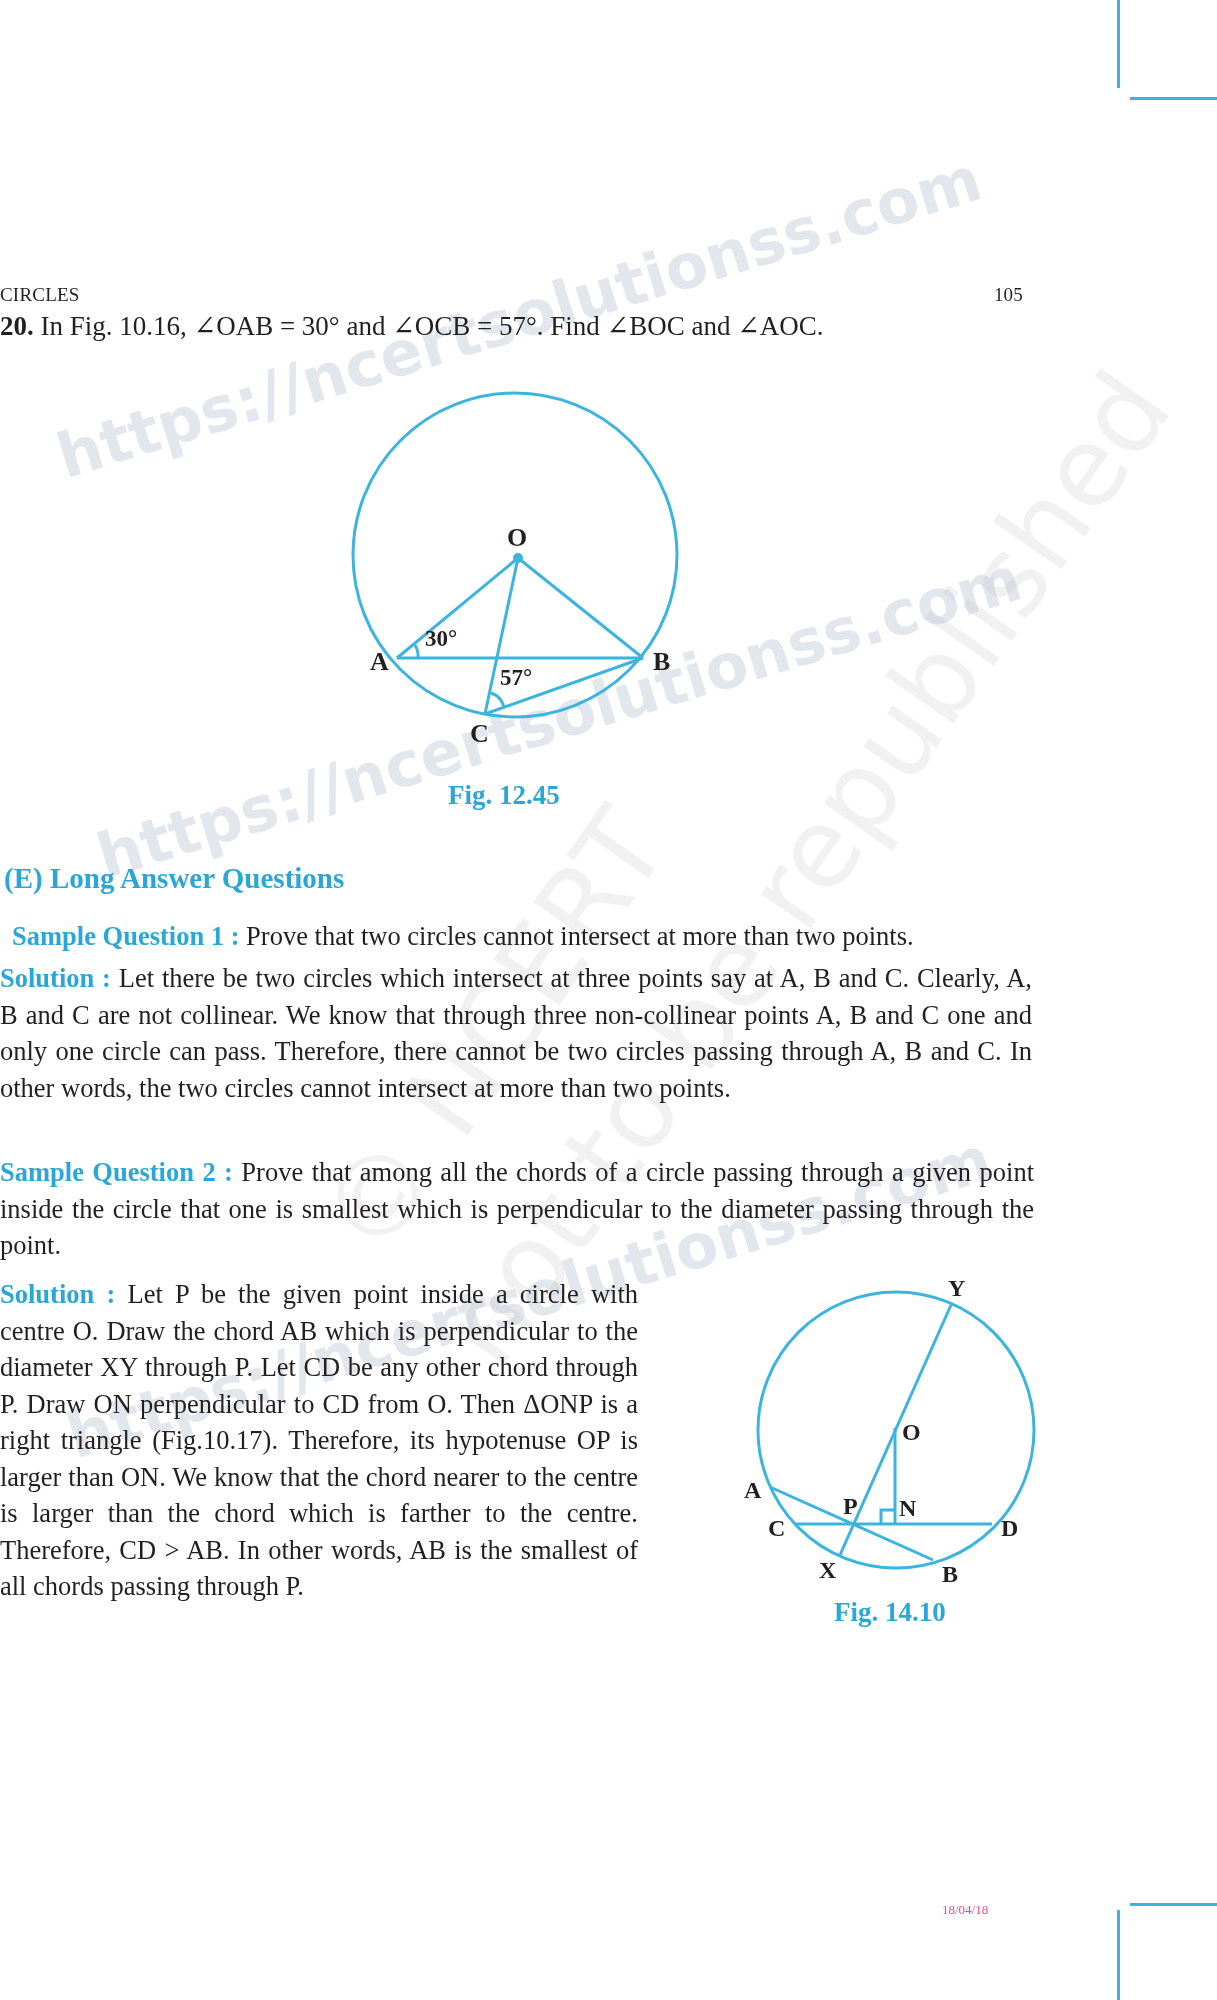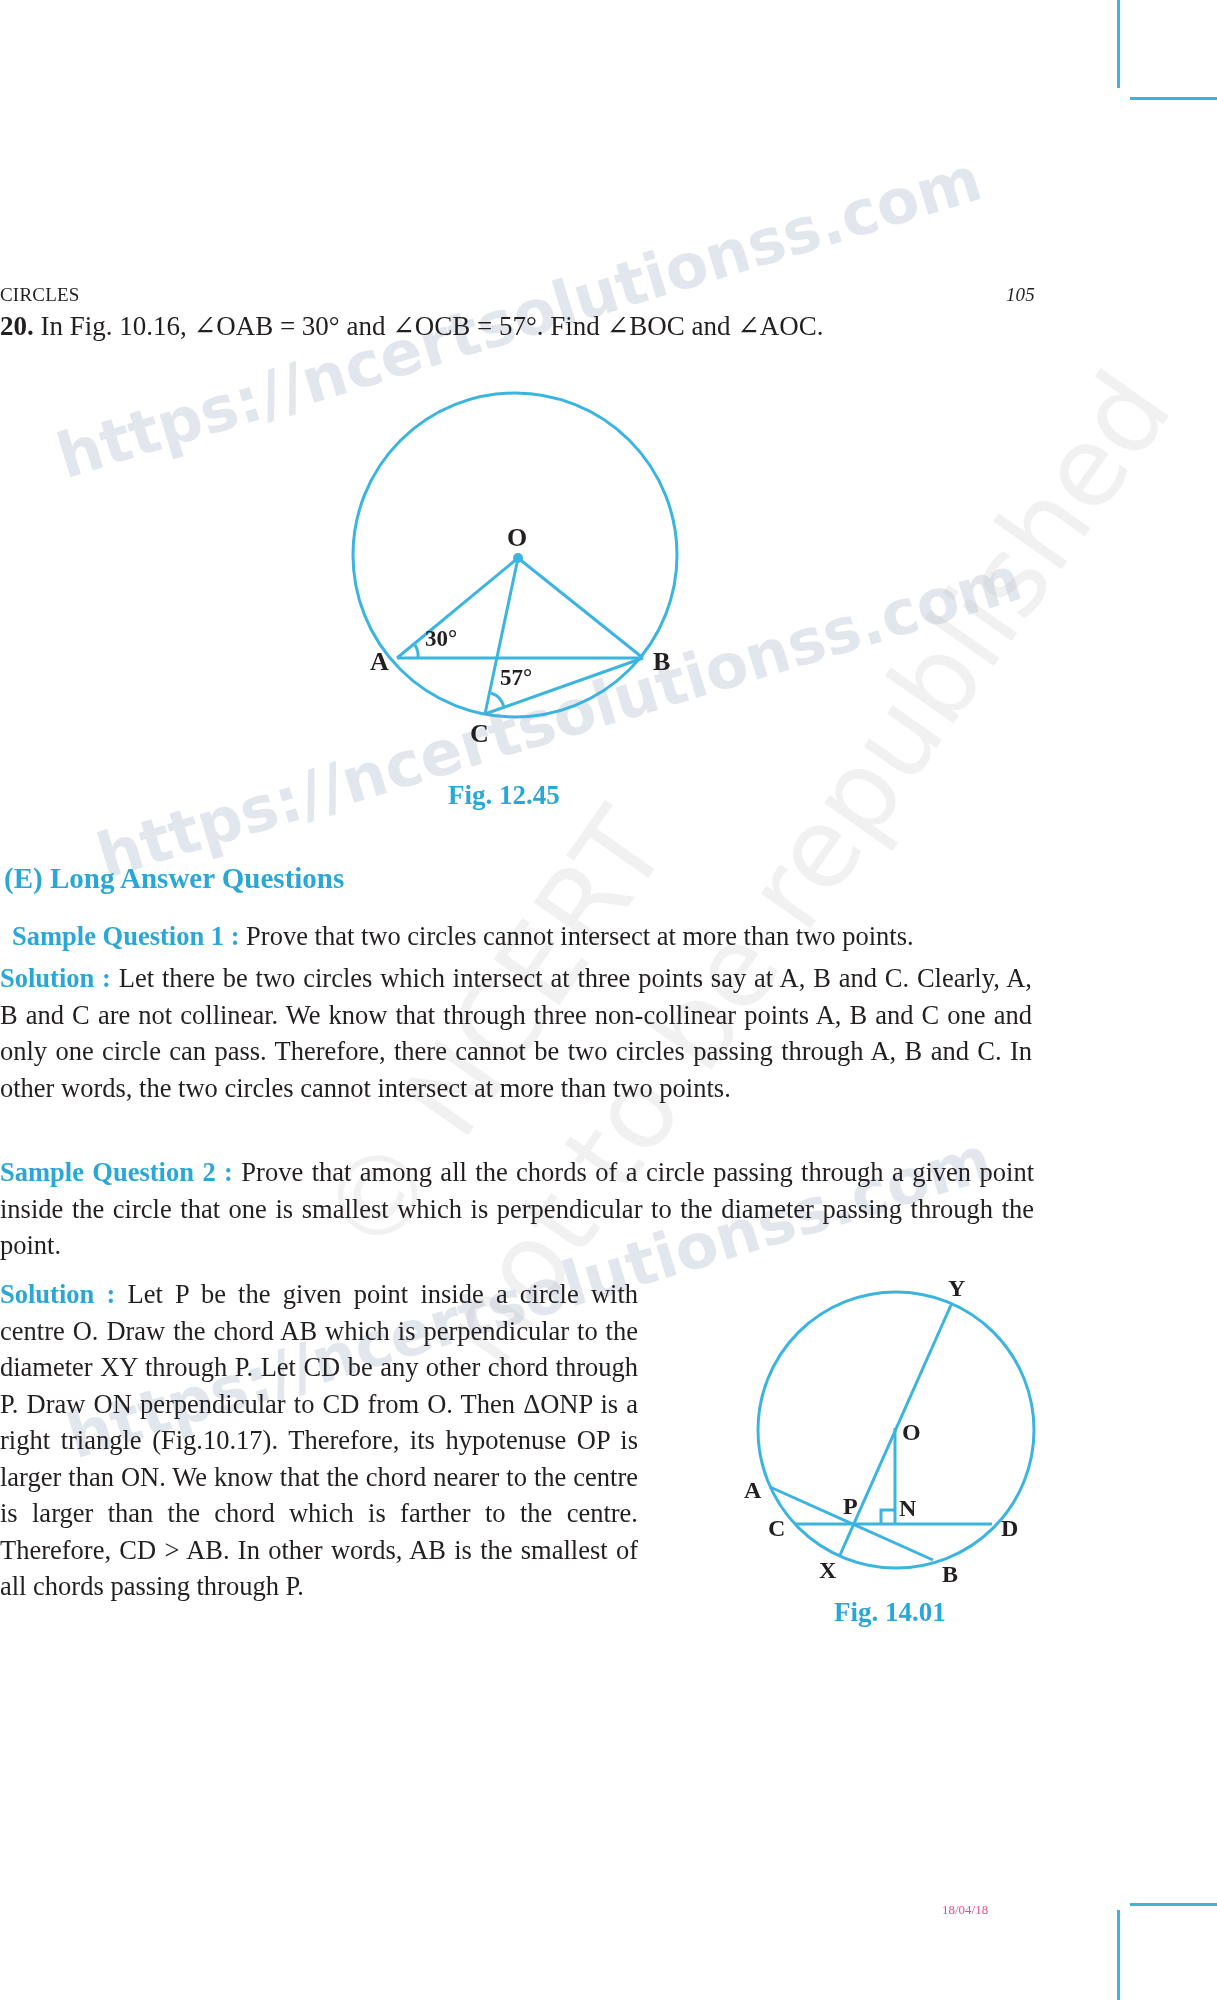--- a/index.html
+++ b/index.html
@@ -1,21 +1,21 @@
 <!DOCTYPE html>
 <html><head>
 <meta charset="utf-8">
 <style>
   html, body { margin: 0; padding: 0; background: #ffffff; }
   body { width: 1217px; height: 2000px; position: relative; overflow: hidden;
          font-family: "Liberation Serif", "DejaVu Serif", serif; color: #231f20; }
   .crop { position: absolute; background: #3bb4e0; }
   .running-head { position: absolute; top: 250px; left: 0; width: 1035px;
                   font-size: 19px; letter-spacing: 0.2px; margin-top: 34px; }
-  .running-head .pn { position: absolute; right: 0; top: 0; font-style: italic; }
+  .running-head .pn { position: absolute; right: 12px; top: 0; }
   .q20 { position: absolute; top: 310px; left: 0; font-size: 27px; }
   .q20 b { font-weight: bold; }
   .fig { position: absolute; }
   .cap { position: absolute; font-weight: bold; color: #2aa7d6; font-size: 27px; }
   .section { position: absolute; top: 862px; left: 4px; font-size: 29px; font-weight: bold; color: #2aa7d6; }
   .para { position: absolute; left: 0; font-size: 26.5px; line-height: 36.5px; text-align: justify; }
   .lbl { color: #2aa7d6; font-weight: bold; }
   .wm { position: absolute; color: rgba(150,165,190,0.28); font-family: "DejaVu Sans", sans-serif;
         font-weight: bold; white-space: nowrap; pointer-events: none; transform-origin: left bottom; }
   .wm2 { position: absolute; color: rgba(190,190,190,0.22); font-family: "DejaVu Sans", sans-serif;
@@ -99,15 +99,15 @@
     <text x="172" y="180">O</text>
     <text x="14" y="238">A</text>
     <text x="113" y="254">P</text>
     <text x="169" y="256">N</text>
     <text x="38" y="276">C</text>
     <text x="271" y="276">D</text>
     <text x="89" y="318">X</text>
     <text x="212" y="322">B</text>
   </g>
 </svg>
-<div class="cap" style="left:834px; top:1597px;">Fig. 14.01</div>
+<div class="cap" style="left:834px; top:1597px;">Fig. 14.10</div>
 
 <div class="footer-stamp">18/04/18</div>
 
 </body></html>

